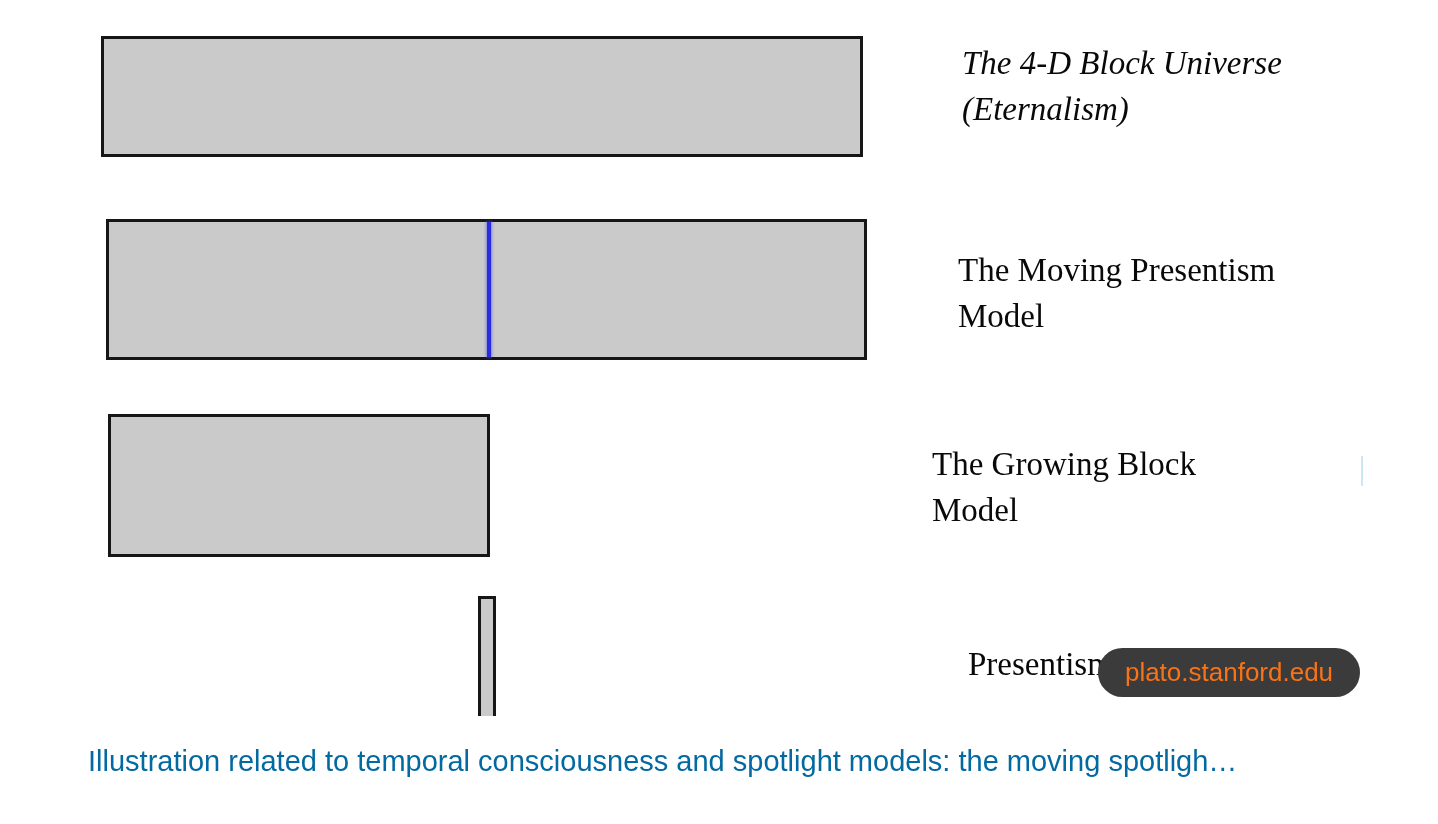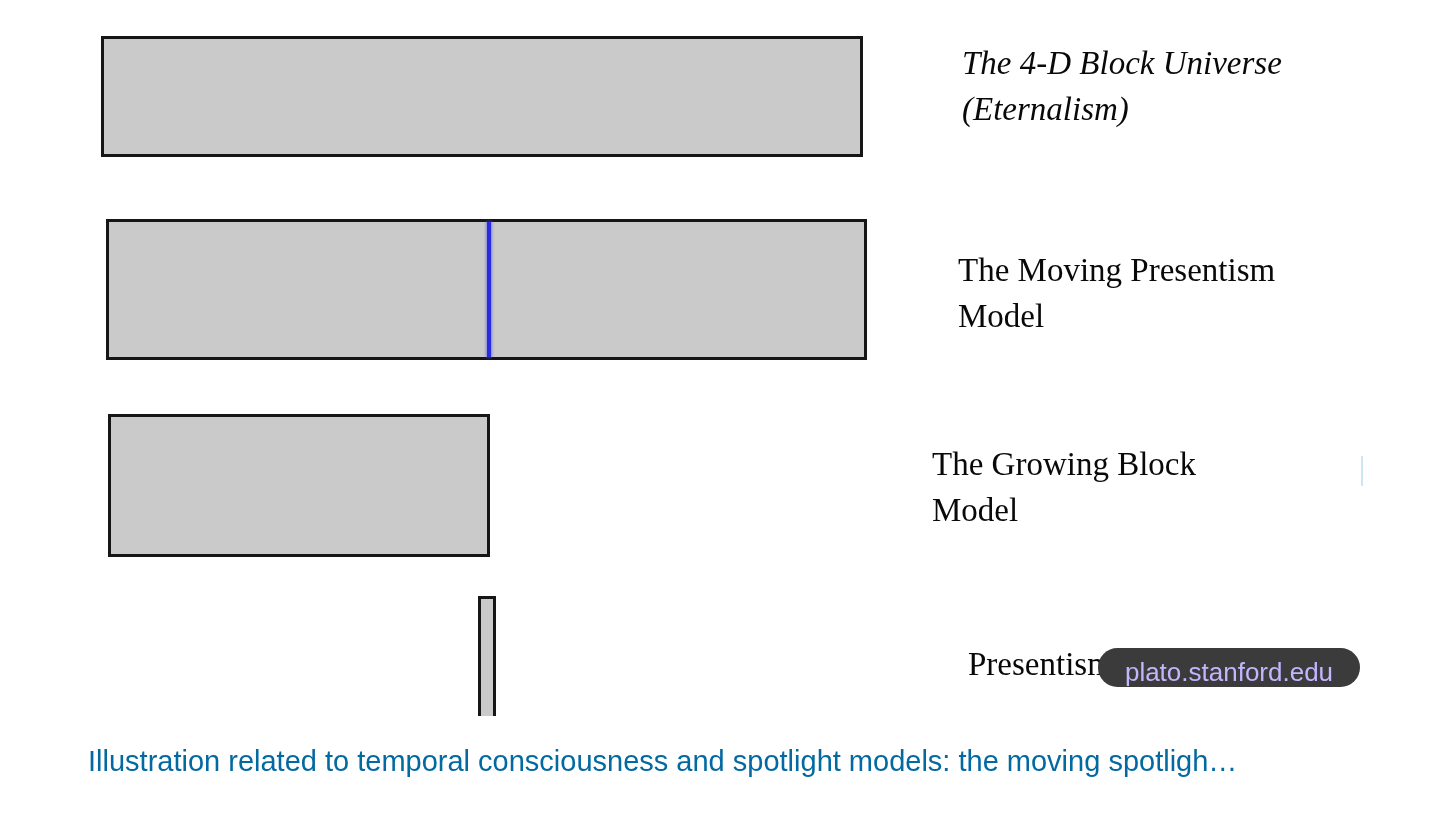--- a/index.html
+++ b/index.html
@@ -49,24 +49,24 @@
   }
   .label-eternalism { left: 962px; top: 40px; font-style: italic;  }
   .label-spotlight  { left: 958px; top: 247px; }
   .label-growing    { left: 932px; top: 441px; }
   .label-presentism { left: 968px; top: 641px; }
 
   
   .source-badge {
     position: absolute;
     left: 1098px; top: 648px;
-    width: 262px; height: 39px;
+    width: 262px; height: 49px;
     background: #3b3b3b;
     border-radius: 25px;
-    color: #c4b5fd;
+    color: #f97316;
     font-size: 26px;
     line-height: 49px;
     text-align: center;
     cursor: pointer;
   }
 
   
   .scroll-indicator {
     position: absolute;
     left: 1361px; top: 456px;

